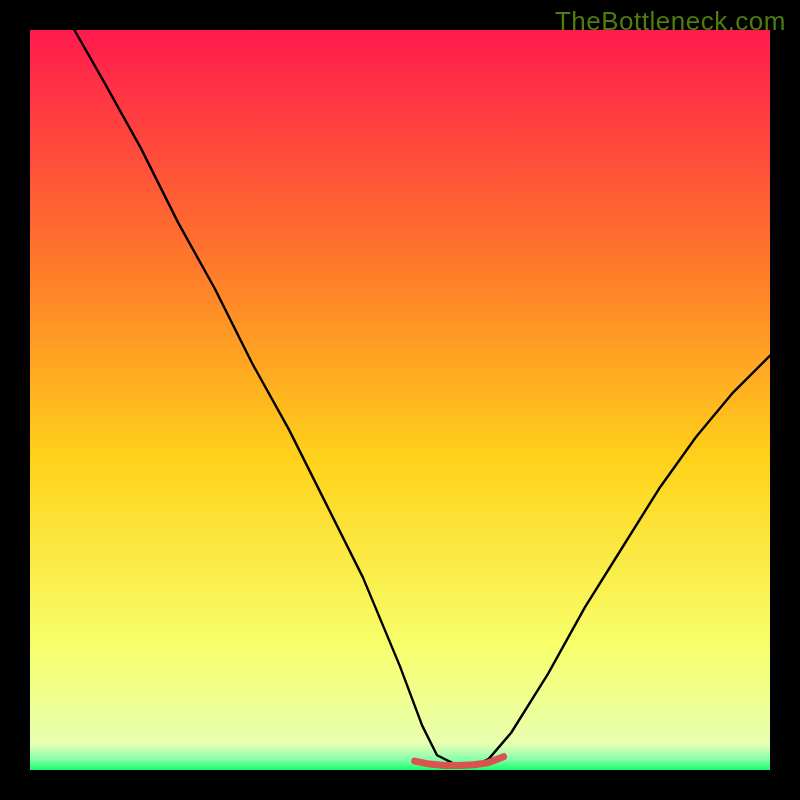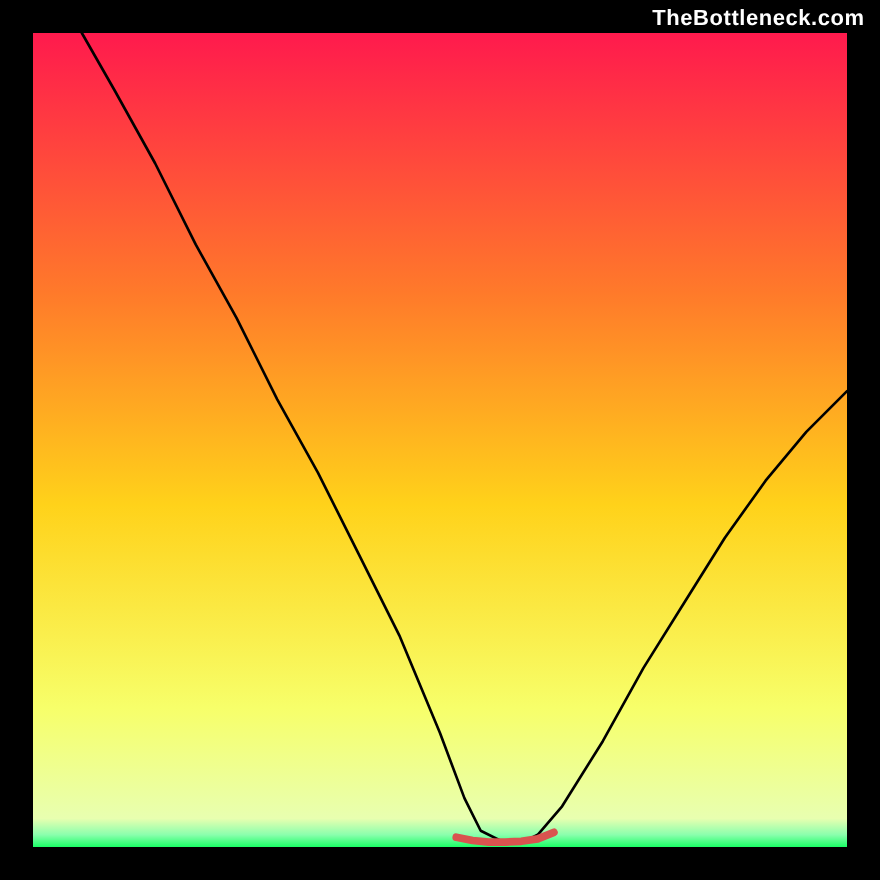--- a/index.html
+++ b/index.html
@@ -13,23 +13,23 @@
   }
   .stage {
     position: relative;
     width: 800px;
     height: 800px;
   }
   .watermark {
     position: absolute;
     top: 6px;
     right: 14px;
-    color: #ffffff;
-    font-size: 20px;
-    font-weight: 700;
+    color: #4d7c0f;
+    font-size: 26px;
+    font-weight: 400;
     letter-spacing: 0.5px;
     z-index: 5;
   }
   svg {
     display: block;
   }
 </style>
 </head>
 <body>
 

